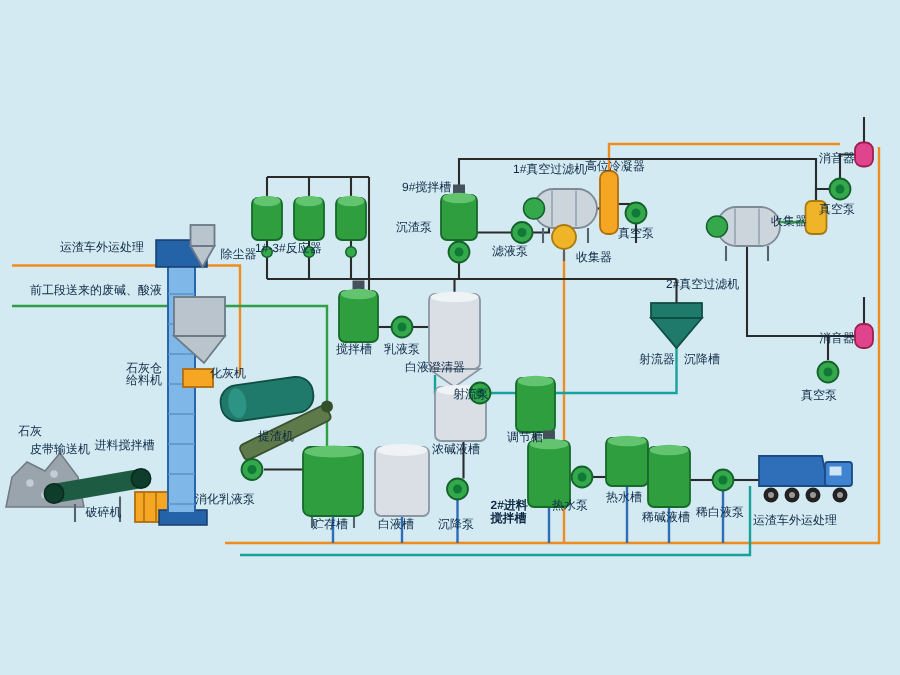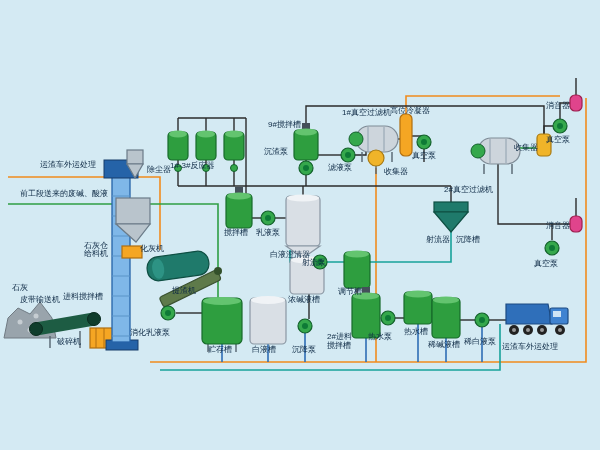--- a/index.html
+++ b/index.html
@@ -1,20 +1,20 @@
 <!DOCTYPE html>
 <html><head>
 <meta charset="utf-8">
 <style>
   html,body{margin:0;padding:0;}
   .stage{position:relative;width:600px;height:450px;background:#d4eaf3;overflow:hidden;
          font-family:"Liberation Sans",sans-serif;}
   .stage svg{position:absolute;left:0;top:0;}
   .lbl{position:absolute;font-size:8px;color:#0e2a45;white-space:nowrap;line-height:1.15;}
-  .lbl.wrap{white-space:normal;width:30px;}
+  .lbl.wrap{white-space:normal;width:30px;font-weight:bold;}
   
   .p-o{stroke:#f08c1e;} .p-g{stroke:#2f9e44;} .p-t{stroke:#17a29a;}
   .p-b{stroke:#2e6db4;} .p-k{stroke:#2b2b2b;}
   
   .tk{fill:#2e9e3f;stroke:#176a2a;stroke-width:1.2;}
   .tkt{fill:#63c46f;stroke:none;}
   .sv{fill:#d9dfe5;stroke:#8a97a3;stroke-width:1.2;}
   .svt{fill:#f0f3f6;stroke:none;}
   .gray{fill:#b9c4cc;stroke:#6b7b88;stroke-width:1.2;}
   .org{fill:#f5a623;stroke:#b06e10;stroke-width:1.2;}
@@ -319,21 +319,21 @@
 <div class="lbl" style="left:12px;top:283px">石灰</div>
 <div class="lbl" style="left:20px;top:295px">皮带输送机</div>
 <div class="lbl" style="left:63px;top:292px">进料搅拌槽</div>
 <div class="lbl" style="left:57px;top:337px">破碎机</div>
 <div class="lbl" style="left:172px;top:286px">提渣机</div>
 <div class="lbl" style="left:130px;top:328px">消化乳液泵</div>
 <div class="lbl" style="left:208px;top:345px">贮存槽</div>
 <div class="lbl" style="left:170px;top:161px">1#-3#反应器</div>
 <div class="lbl" style="left:224px;top:228px">搅拌槽</div>
 <div class="lbl" style="left:256px;top:228px">乳液泵</div>
-<div class="lbl" style="left:270px;top:250px">白液澄清器</div>
+<div class="lbl" style="left:270px;top:240px">白液澄清器</div>
 <div class="lbl" style="left:302px;top:258px">射流泵</div>
 <div class="lbl" style="left:268px;top:120px">9#搅拌槽</div>
 <div class="lbl" style="left:264px;top:147px">沉渣泵</div>
 <div class="lbl" style="left:328px;top:163px">滤液泵</div>
 <div class="lbl" style="left:342px;top:108px">1#真空过滤机</div>
 <div class="lbl" style="left:390px;top:106px">高位冷凝器</div>
 <div class="lbl" style="left:384px;top:167px">收集器</div>
 <div class="lbl" style="left:412px;top:151px">真空泵</div>
 <div class="lbl" style="left:444px;top:185px">2#真空过滤机</div>
 <div class="lbl" style="left:514px;top:143px">收集器</div>

